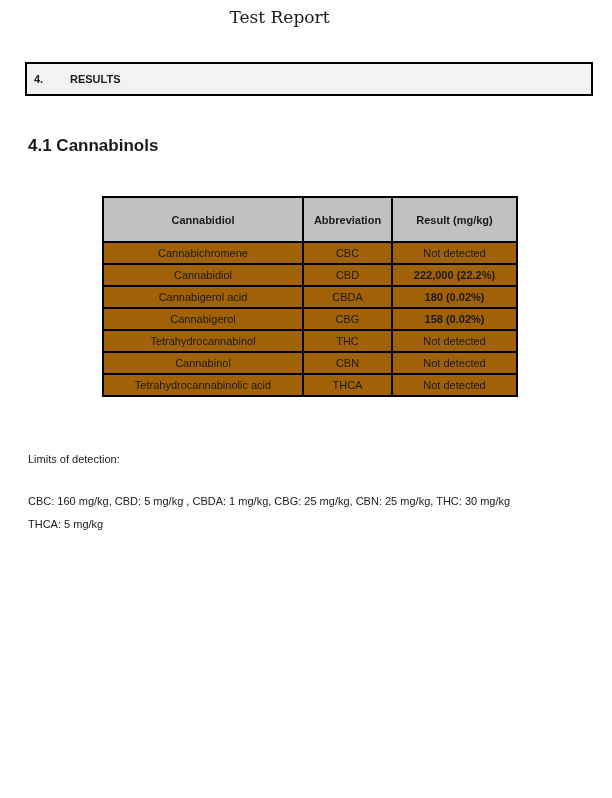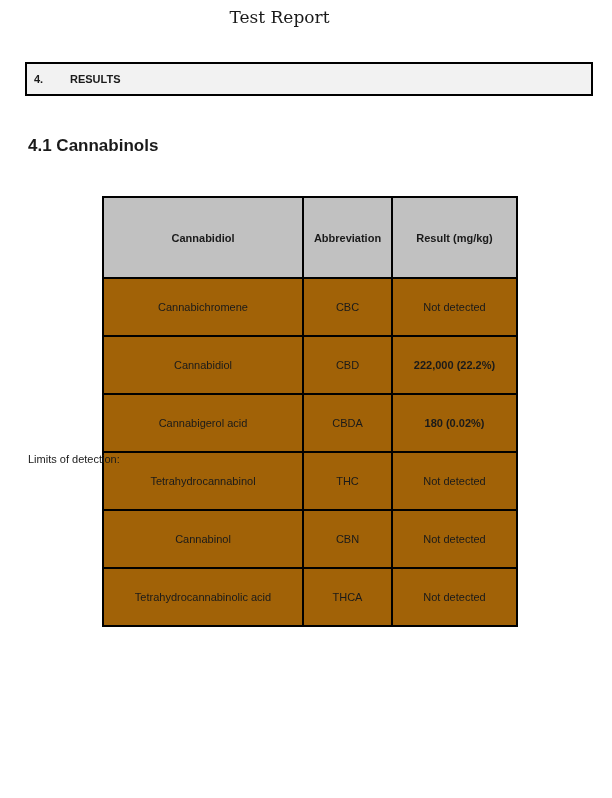--- a/index.html
+++ b/index.html
@@ -61,21 +61,21 @@
     border-collapse: collapse;
     font-size: 11px;
     color: #1a1a1a;
     table-layout: fixed;
   }
   table.results-table th,
   table.results-table td {
     border: 2px solid #000000;
     text-align: center;
     vertical-align: middle;
-    padding: 18px 4px;
+    padding: 0 4px;
     overflow: hidden;
     white-space: nowrap;
   }
   table.results-table th {
     background: #c1c1c1;
     font-weight: bold;
     height: 43px;
   }
   table.results-table td {
     height: 20px;
@@ -140,34 +140,43 @@
           <td>Cannabidiol</td>
           <td>CBD</td>
           <td class="bold">222,000 (22.2%)</td>
         </tr>
         <tr>
           <td>Cannabigerol acid</td>
           <td>CBDA</td>
           <td class="bold">180 (0.02%)</td>
         </tr>
         <tr>
+          <td>Cannabigerol</td>
+          <td>CBG</td>
+          <td class="bold">158 (0.02%)</td>
+        </tr>
+        <tr>
           <td>Tetrahydrocannabinol</td>
           <td>THC</td>
           <td>Not detected</td>
         </tr>
         <tr>
           <td>Cannabinol</td>
           <td>CBN</td>
           <td>Not detected</td>
         </tr>
         <tr>
           <td>Tetrahydrocannabinolic acid</td>
           <td>THCA</td>
           <td>Not detected</td>
         </tr>
       </tbody>
   </table>
 
   <div class="limits">
     <div class="limits-label">Limits of detection:</div>
+    <div class="limit-lines">
+      <div>CBC: 160 mg/kg, CBD: 5 mg/kg , CBDA: 1 mg/kg, CBG: 25 mg/kg, CBN: 25 mg/kg, THC: 30 mg/kg</div>
+      <div>THCA: 5 mg/kg</div>
+    </div>
   </div>
 
 </div>
 
 </body></html>

